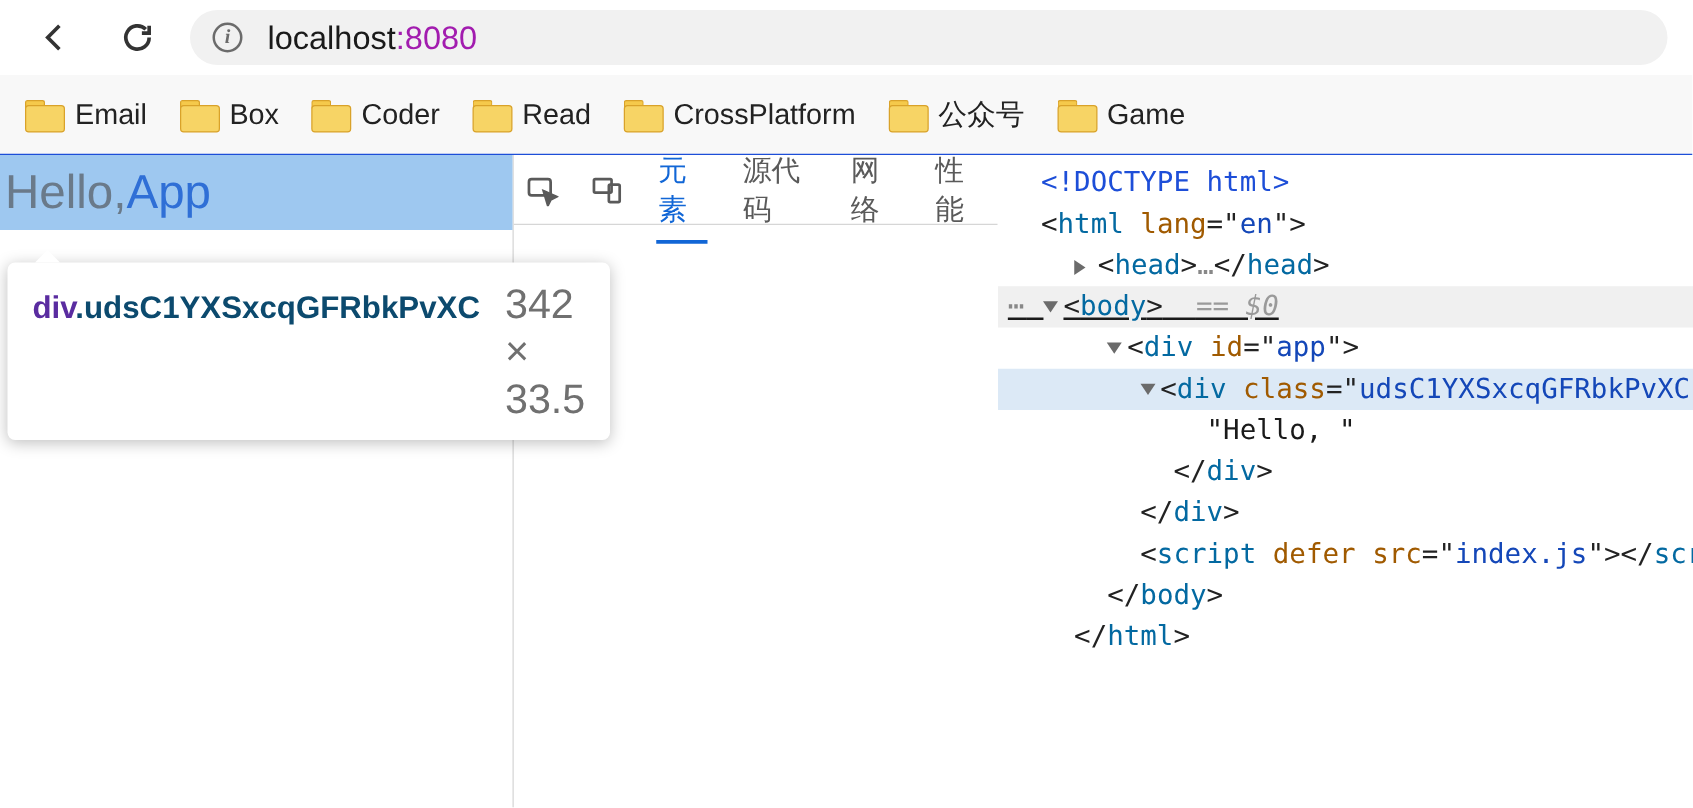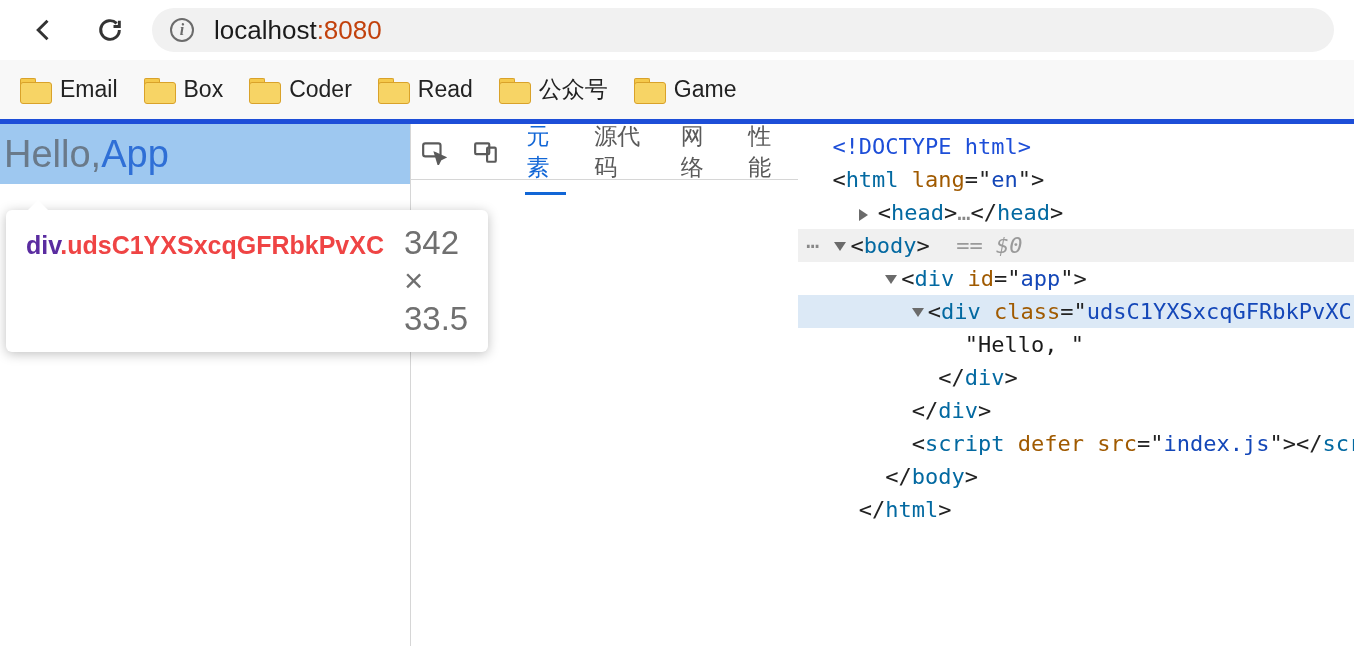--- a/index.html
+++ b/index.html
@@ -5,58 +5,58 @@
     * { margin: 0; padding: 0; box-sizing: border-box; }
     body { font-family: -apple-system, BlinkMacSystemFont, "Segoe UI", Helvetica, Arial, sans-serif; background: #fff; width: 1354px; height: 646px; overflow: hidden; }
 
     
     .toolbar { display: flex; align-items: center; height: 60px; padding: 0 20px; background: #fff; gap: 18px; }
     .nav-btn { width: 48px; height: 48px; display: flex; align-items: center; justify-content: center; cursor: pointer; }
     .nav-btn svg { stroke: #333; stroke-width: 2.5; fill: none; }
     .addr-bar { flex: 1; height: 44px; border-radius: 22px; background: #f1f1f1; display: flex; align-items: center; padding: 0 18px; gap: 20px; }
     .info-icon { width: 24px; height: 24px; border: 2px solid #6b6b6b; border-radius: 50%; display: flex; align-items: center; justify-content: center; color: #6b6b6b; font-size: 16px; font-weight: 600; font-style: italic; font-family: Georgia, serif; }
     .url { font-size: 26px; color: #1a1a1a; }
-    .url .port { color: #c2410c; }
+    .url .port { color: #a21caf; }
 
     
-    .bookmarks { display: flex; align-items: center; height: 64px; padding: 0 20px; background: #f8f8f8; gap: 26px; border-bottom: 5px solid #1d4ed8; }
+    .bookmarks { display: flex; align-items: center; height: 64px; padding: 0 20px; background: #f8f8f8; gap: 26px; border-bottom: 1px solid #1d4ed8; }
     .bm { display: flex; align-items: center; gap: 10px; font-size: 23px; color: #222; cursor: pointer; }
     .folder-icon { width: 30px; height: 24px; position: relative; }
     .folder-icon::before { content:''; position:absolute; top:0; left:0; width:14px; height:6px; background:#f5c94b; border-radius:2px 2px 0 0; border:1px solid #d9a22a; border-bottom:none; }
     .folder-icon::after { content:''; position:absolute; top:4px; left:0; width:30px; height:20px; background:#f7d465; border:1px solid #d9a22a; border-radius:3px; }
 
     
     .main { display: flex; height: calc(646px - 60px - 64px); }
     .left-pane { width: 686px; border-right: 1px solid #d6d6d6; position: relative; }
     .right-pane { flex: 1; display: flex; flex-direction: row; }
 
     
     .page-highlight { background: #9ec8f0; height: 60px; display: flex; align-items: center; padding: 0 4px; text-align: right; }
     .page-highlight .hello { font-size: 38px; color: #6a7a8a; }
     .page-highlight .app { font-size: 38px; color: #2f6fd6; }
 
     
     .tooltip { position: absolute; top: 86px; left: 6px; background: #fff; border-radius: 6px; box-shadow: 0 2px 12px rgba(0,0,0,0.25); padding: 14px 20px; display: flex; gap: 20px; align-items: baseline; }
     .tooltip::before { content:''; position:absolute; top:-10px; left:22px; border-left:10px solid transparent; border-right:10px solid transparent; border-bottom:10px solid #fff; }
     .tooltip .sel { font-size: 25px; font-weight: 700; color: #5a2ca0; }
     .tooltip .sel .tag { color: #5a2ca0; }
-    .tooltip .sel .cls { color: #ef4444; }
+    .tooltip .sel .cls { color: #0c4a6e; }
     .tooltip .dims { font-size: 33px; color: #707070; }
 
     
     .dt-tabs { display: flex; align-items: center; height: 56px; border-bottom: 1px solid #d6d6d6; padding: 0 10px; gap: 26px; font-size: 23px; color: #5a5a5a; }
     .dt-tabs .ic { width: 30px; height: 30px; display: flex; align-items: center; justify-content: center; cursor: pointer; }
     .dt-tabs .tab { cursor: pointer; padding: 12px 2px; }
     .dt-tabs .tab.active { color: #1166d6; border-bottom: 3px solid #1166d6; padding-bottom: 9px; }
 
     
     .dom { font-family: Menlo, Consolas, monospace; font-size: 22px; line-height: 33px; padding: 6px 0; color: #1a1a1a; overflow: auto; }
     .dom .row { white-space: pre; padding: 0 8px; }
     .dom .row.sel { background: #dce9f6; }
-    .dom .row.body { background: #f0f0f0; }
+    .dom .row.body { background: #f0f0f0; text-decoration: underline; }
     .dom .punct { color: #222; }
     .dom .tagname { color: #0369a1; }
     .dom .attrname { color: #a05a00; }
     .dom .attrval { color: #1447b8; }
     .dom .doctype { color: #1d4ed8; }
     .dom .ellips { color: #888; }
     .caret { display:inline-block; width:0; height:0; border-left:6px solid transparent; border-right:6px solid transparent; border-top:9px solid #6b6b6b; margin-right:4px; vertical-align: 2px; }
     .caret.closed { border-top:6px solid transparent; border-bottom:6px solid transparent; border-left:9px solid #6b6b6b; vertical-align: -1px; }
     .dots { color:#888; letter-spacing:2px; }
     .eq0 { color:#9a9a9a; font-style: italic; }
@@ -91,20 +91,24 @@
       <span class="folder-icon"></span>
       <span>Box</span>
     </div>
   <div class="bm">
       <span class="folder-icon"></span>
       <span>Coder</span>
     </div>
   <div class="bm">
       <span class="folder-icon"></span>
       <span>Read</span>
+    </div>
+  <div class="bm">
+      <span class="folder-icon"></span>
+      <span>CrossPlatform</span>
     </div>
   <div class="bm">
       <span class="folder-icon"></span>
       <span>公众号</span>
     </div>
   <div class="bm">
       <span class="folder-icon"></span>
       <span>Game</span>
     </div>
 </div>

